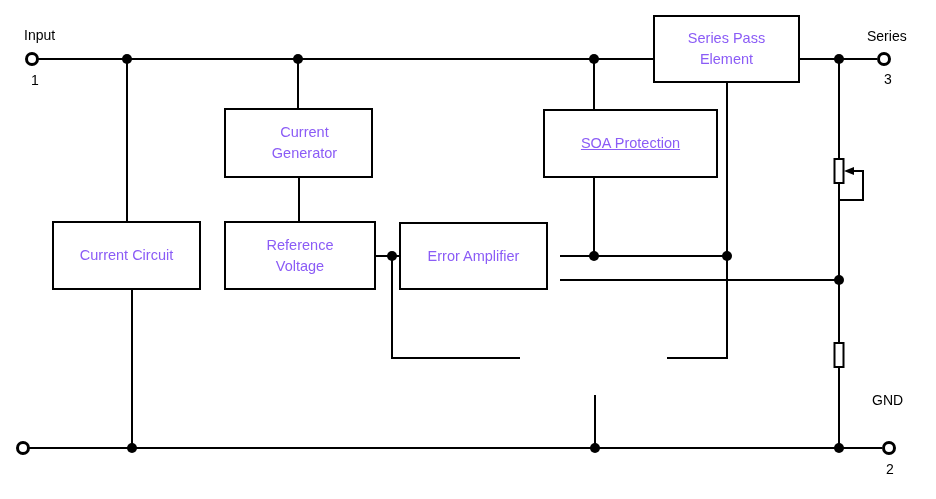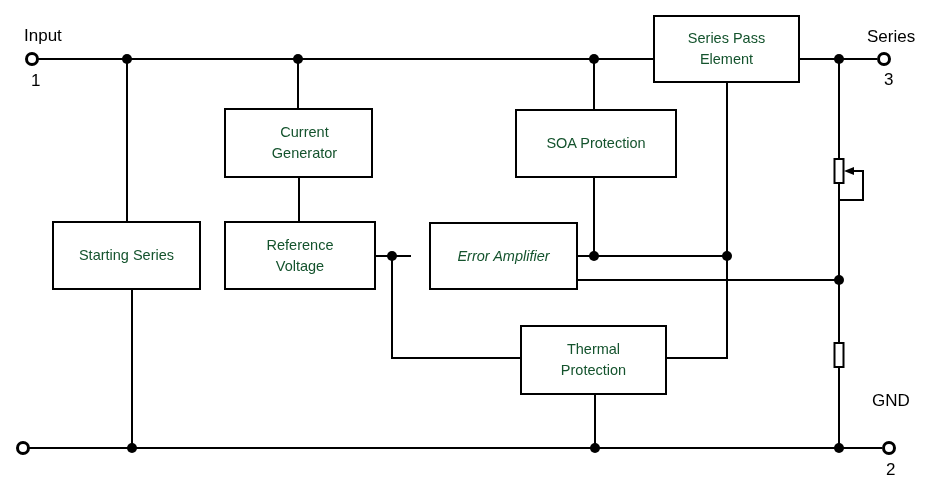--- a/index.html
+++ b/index.html
@@ -24,26 +24,26 @@
     position: absolute;
     box-sizing: border-box;
     border: 2px solid #000;
     background: #ffffff;
     display: flex;
     align-items: center;
     justify-content: center;
     text-align: center;
     font-size: 14.5px;
     line-height: 21px;
-    color: #14532d;
+    color: #8b5cf6;
     white-space: pre-line;
   }
   .term-label, .pin-label {
     position: absolute;
-    font-size: 17px;
+    font-size: 14px;
     line-height: 17px;
     color: #000;
     white-space: nowrap;
   }
 </style>
 </head>
 <body>
 
 <div class="stage">
   <svg width="936" height="499" viewBox="0 0 936 499">
@@ -86,20 +86,18 @@
 <div class="term-label" style="left: 24px; top: 27px;">Input</div>
     <div class="pin-label" style="left: 31px; top: 72px;">1</div>
     <div class="term-label" style="left: 867px; top: 28px;">Series</div>
     <div class="pin-label" style="left: 884px; top: 71px;">3</div>
     <div class="term-label" style="left: 872px; top: 392px;">GND</div>
     <div class="pin-label" style="left: 886px; top: 461px;">2</div>
     <div class="block" style="left: 653px; top: 15px; width: 147px; height: 68px;">Series Pass
 Element</div>
     <div class="block" style="left: 224px; top: 108px; width: 149px; height: 70px; padding-left: 12px;">Current
 Generator</div>
-    <div class="block" style="left: 515px; top: 109px; width: 162px; height: 69px;">SOA Protection</div>
-    <div class="block" style="left: 52px; top: 221px; width: 149px; height: 69px;">Starting Series</div>
+    <div class="block" style="left: 543px; top: 109px; width: 175px; height: 69px; text-decoration: underline;">SOA Protection</div>
+    <div class="block" style="left: 52px; top: 221px; width: 149px; height: 69px;">Current Circuit</div>
     <div class="block" style="left: 224px; top: 221px; width: 152px; height: 69px;">Reference
 Voltage</div>
-    <div class="block" style="left: 429px; top: 222px; width: 149px; height: 68px; font-style: italic;">Error Amplifier</div>
-    <div class="block" style="left: 520px; top: 325px; width: 147px; height: 70px;">Thermal
-Protection</div>
+    <div class="block" style="left: 399px; top: 222px; width: 149px; height: 68px;">Error Amplifier</div>
   </div>
 
 </body></html>

